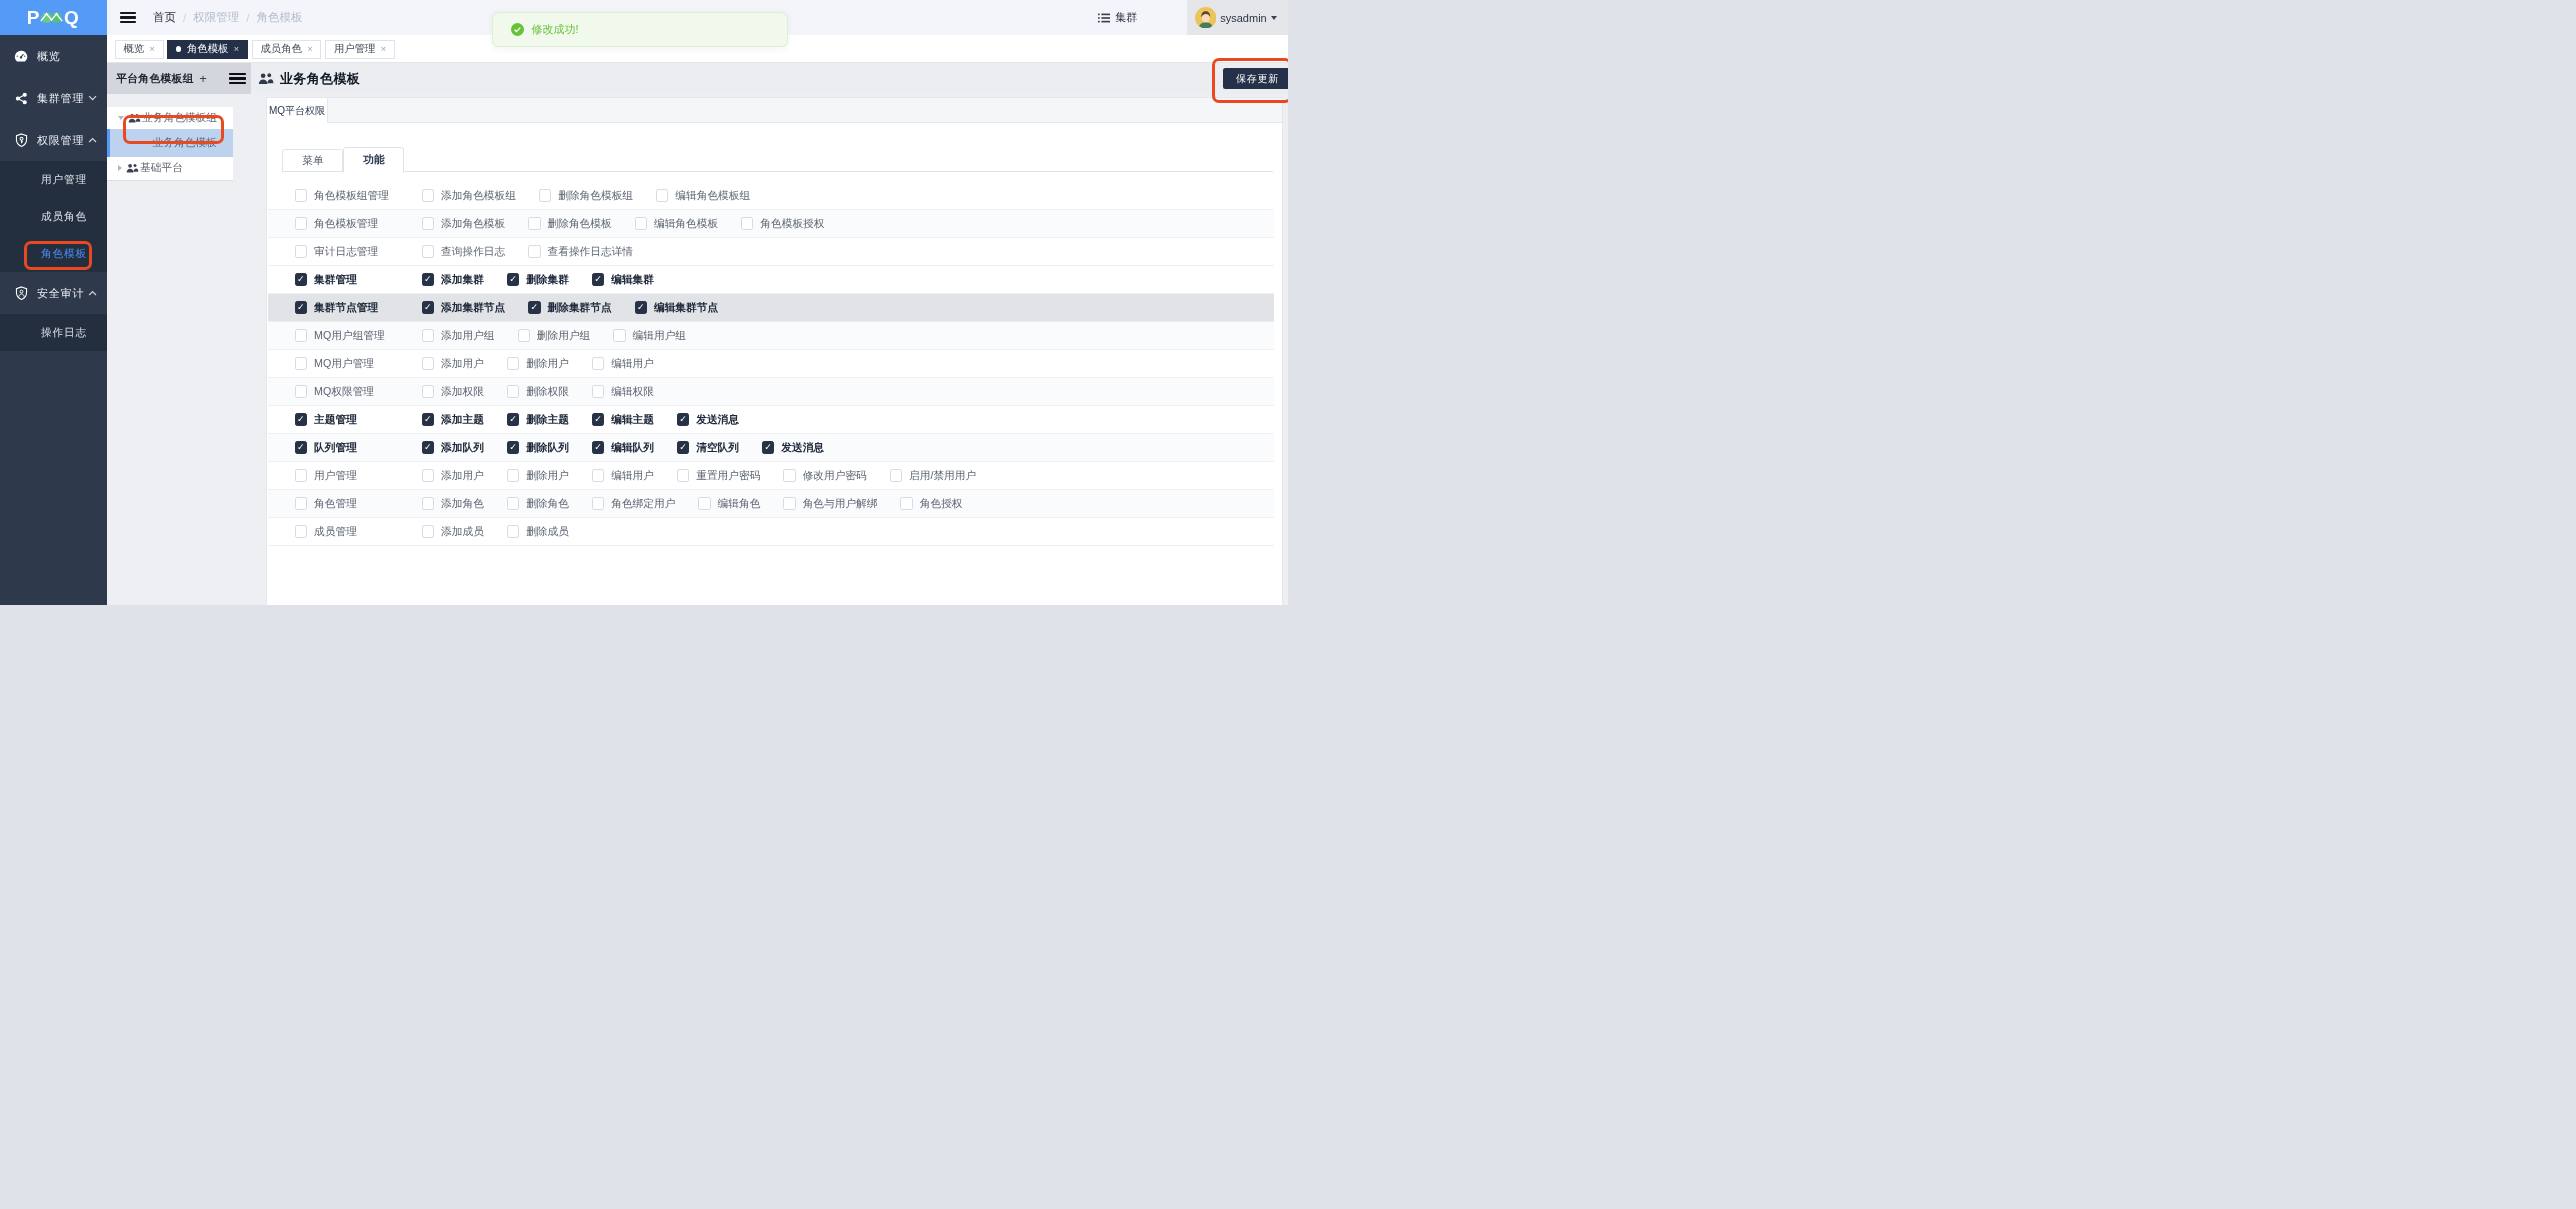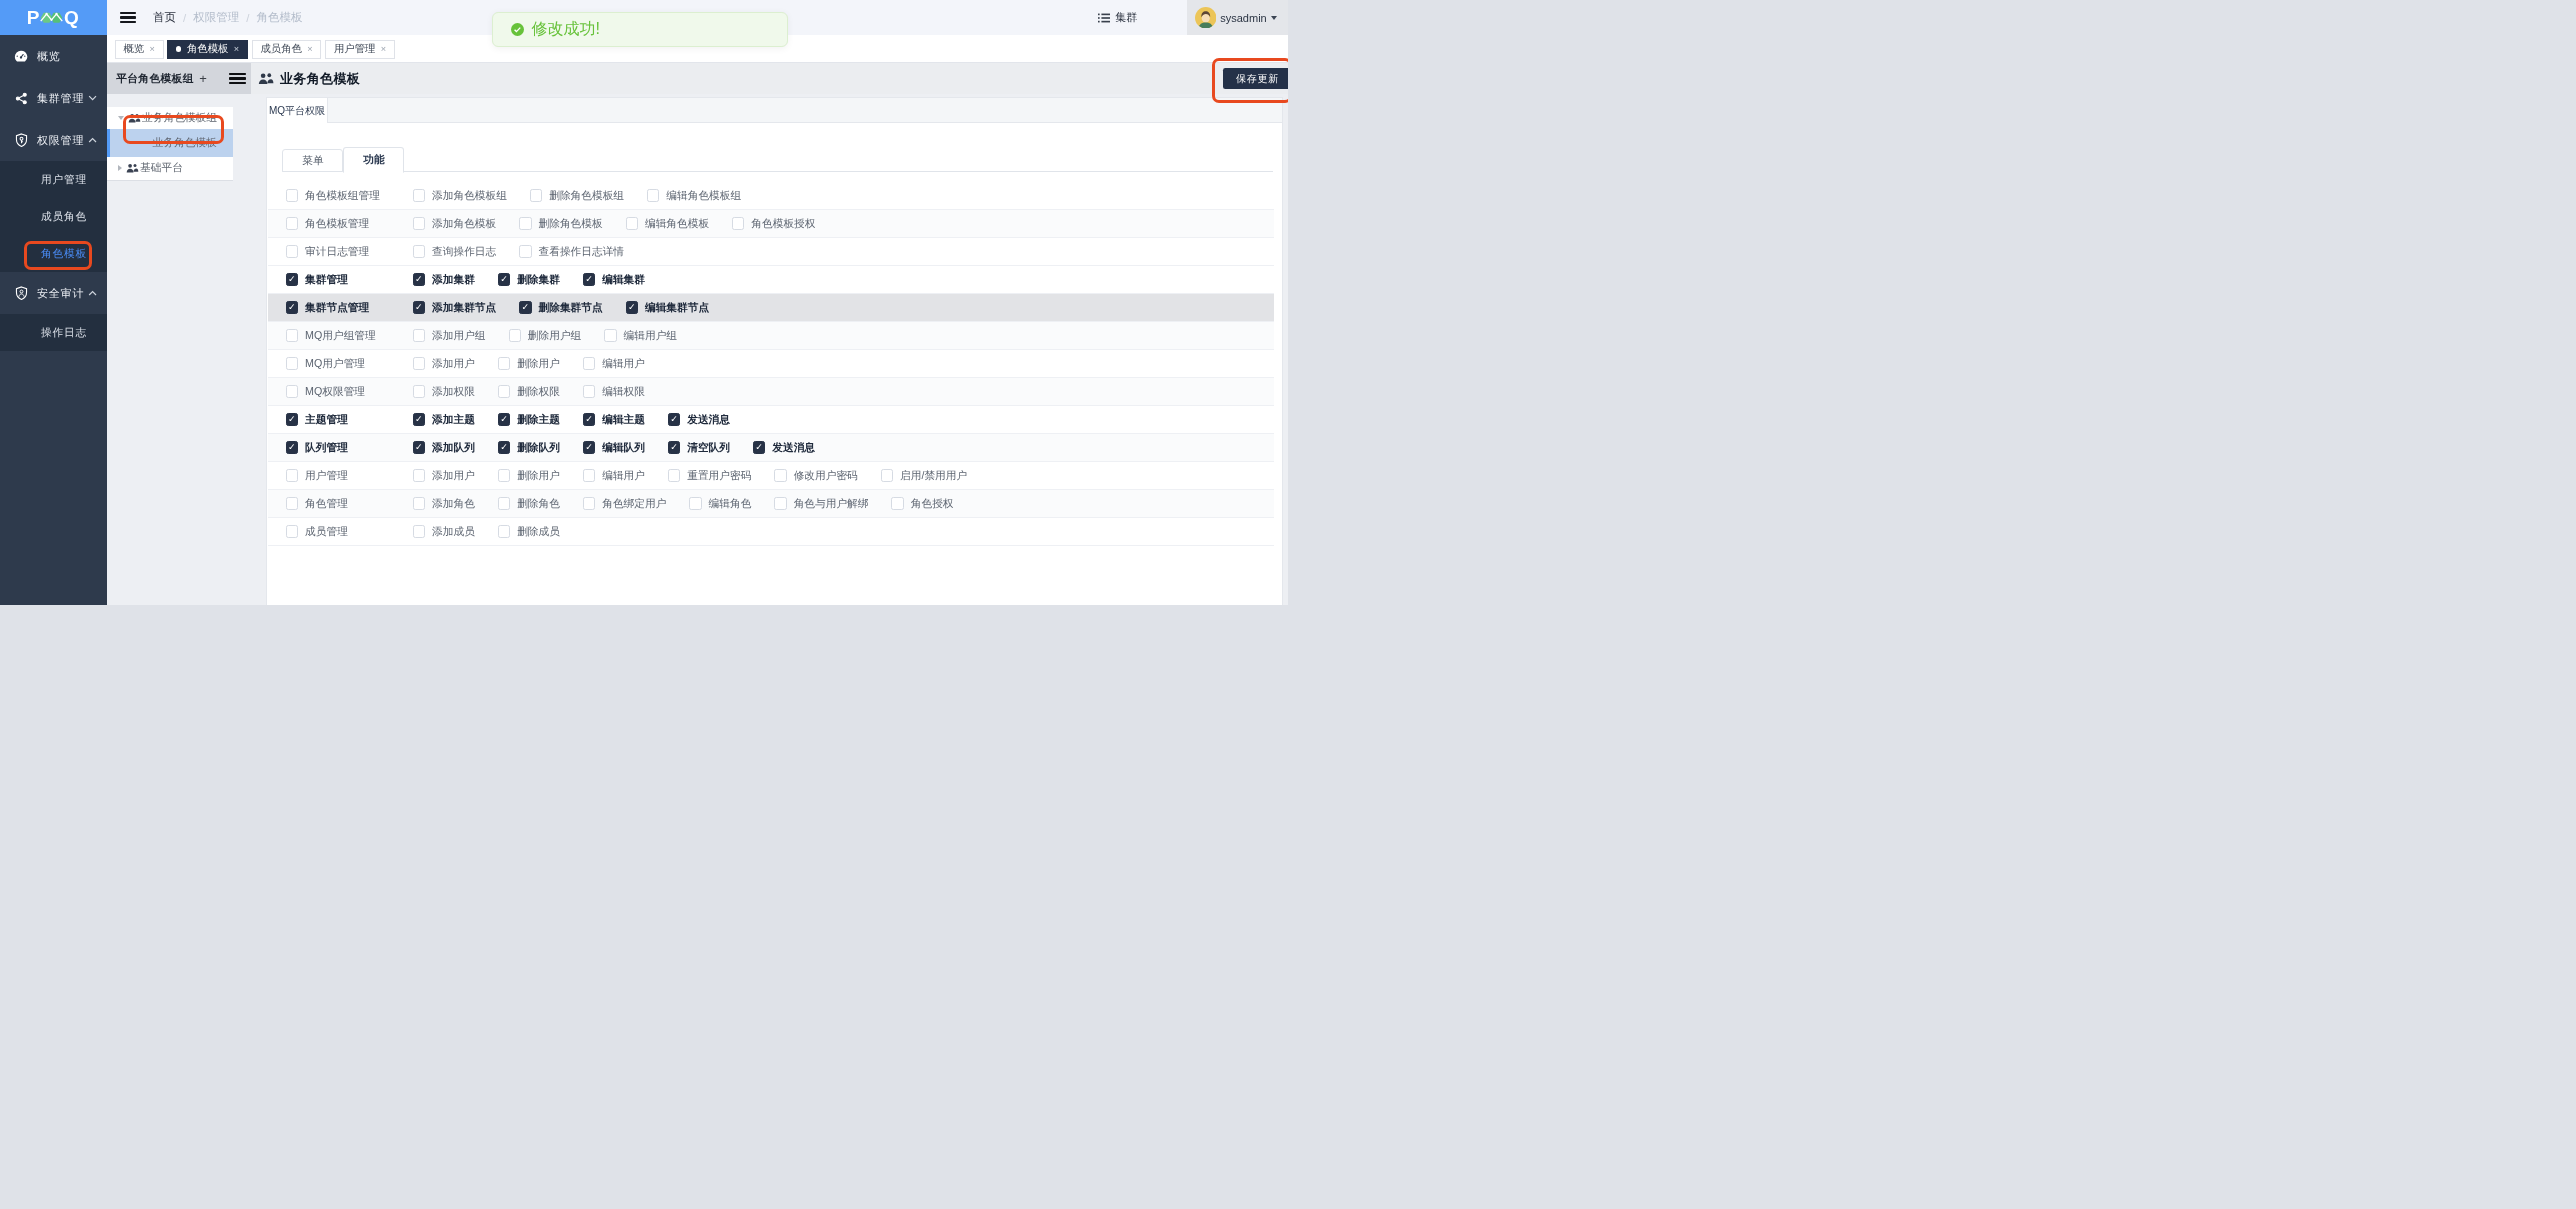--- a/index.html
+++ b/index.html
@@ -68,35 +68,35 @@
   .panel { position:absolute; left:266px; top:97px; width:1017px; height:508px; background:#fff; border:0.8px solid #e4e7ec; border-bottom:none; z-index:2; }
   .panel-strip { position:absolute; left:0; top:0; right:0; height:25px; background:#f4f6f8; border-bottom:0.8px solid #e4e7ec; }
   .mq-tab { position:absolute; left:0; top:0; width:61px; height:25px; background:#fff; border-right:0.8px solid #e4e7ec; display:flex; align-items:center; justify-content:center; font-size:10px; color:#2b3950; cursor:pointer; }
   .subtabs { position:absolute; left:15.4px; top:49px; right:9.2px; height:25px; border-bottom:0.8px solid #e0e4ea; display:flex; }
   .subtab { width:61px; display:flex; align-items:center; justify-content:center; font-size:10.7px; cursor:pointer; background:#fff; }
   .subtab.inactive { height:23px; margin-top:2.3px; border:0.8px solid #e0e4ea; border-radius:3.1px 3.1px 0 0; color:#525b68; }
   .subtab.activet { height:26px; border:0.8px solid #e0e4ea; border-bottom:0.8px solid #fff; border-radius:3.1px 3.1px 0 0; color:#2b3950; font-weight:bold; }
 
   
   .perm-table { position:absolute; left:0.8px; top:84px; width:1006px; }
-  .prow { display:flex; align-items:center; height:28px; padding-left:18px; border-bottom:0.8px solid #eef0f4; background:#fff; }
+  .prow { display:flex; align-items:center; height:28px; padding-left:27px; border-bottom:0.8px solid #eef0f4; background:#fff; }
   .prow.alt { background:#fafbfc; }
   .prow.hl { background:#e2e3e6; }
   .pcell { display:flex; align-items:center; margin-right:23px; }
   .pcell.first { width:127px; margin-right:0; }
   .cb { width:12.3px; height:12.3px; border:0.8px solid #d6dbe3; border-radius:2.3px; background:#fff; margin-right:7px; flex:none; cursor:pointer; position:relative; }
   .cb.checked { background:#273246; border-color:#273246; }
   .cb.checked::after { content:"\2713"; position:absolute; left:0; top:0; width:100%; height:100%;
         color:#fff; font-size:9.2px; line-height:11.5px; text-align:center; font-weight:bold; }
   .plabel { font-size:10.7px; color:#5c6470; white-space:nowrap; }
   .prow.on .plabel { color:#202b3d; font-weight:bold; }
 
   
   .toast { position:absolute; left:492px; top:12.3px; width:296px; height:35px; background:#f0f9eb; border:0.8px solid #dcefd0; border-radius:6.1px; display:flex; align-items:center; padding-left:17.7px; gap:7.7px; z-index:40; box-shadow:0 1.5px 7.7px rgba(0,0,0,.05); }
-  .toast-text { font-size:16px; color:#67c23a; }
+  .toast-text { font-size:11px; color:#67c23a; }
   .dialog-peek { position:absolute; left:722px; top:0; width:123px; height:12.3px; overflow:hidden; z-index:1; }
   .dialog-peek span { display:block; margin-top:7.7px; font-size:12.3px; font-weight:bold; color:#121316; }
 
   
   .annot { position:absolute; border:3.1px solid #e8491f; border-radius:7px; z-index:50; pointer-events:none; }
   .annot1 { left:24px;  top:241px; width:68px;  height:29px; }
   .annot2 { left:123px; top:115px; width:101px; height:29px; }
   .annot3 { left:1212px; top:58px; width:80px; height:45px; }
 </style>
 </head>

